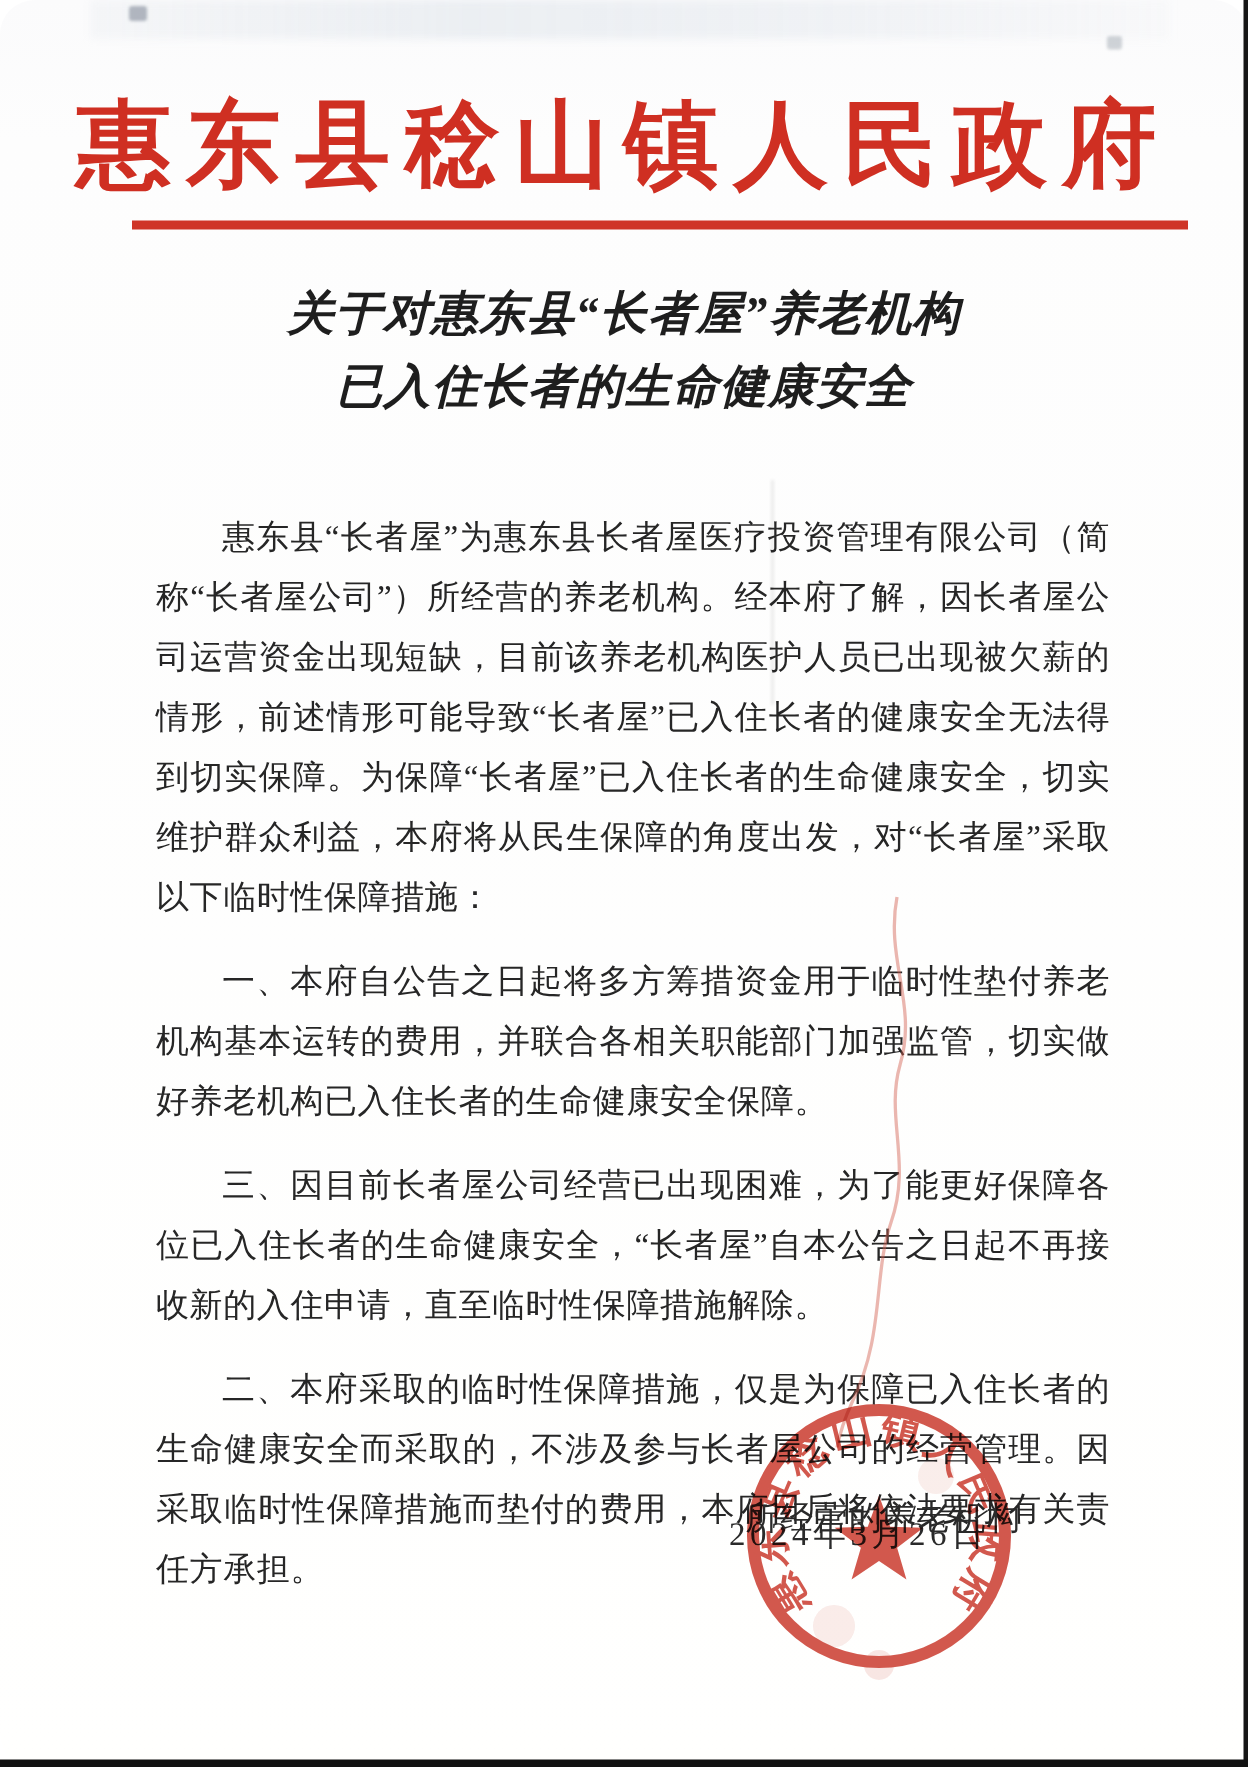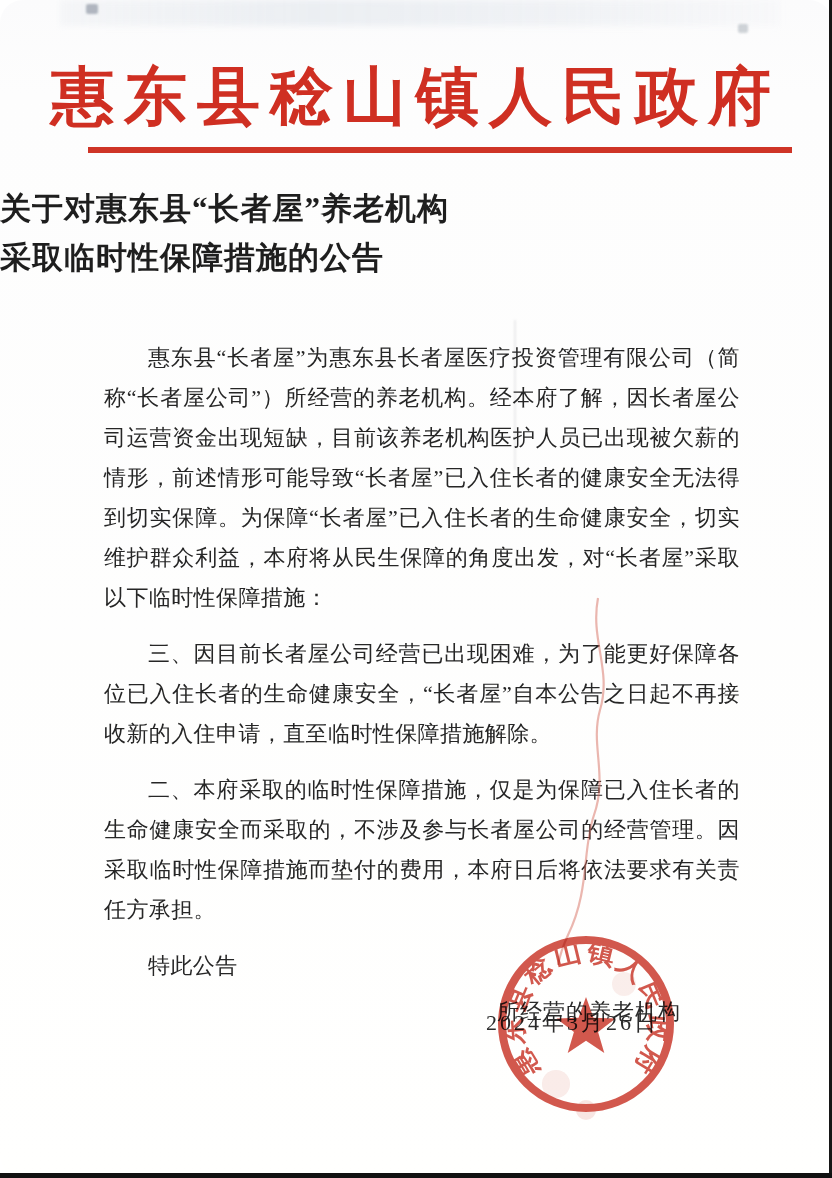--- a/index.html
+++ b/index.html
@@ -48,23 +48,25 @@
     font-size: 63px; font-weight: bold;
     letter-spacing: 10px;
     line-height: 82px;
     white-space: nowrap;
   }
   .red-rule {
     position: absolute; top: 147px; left: 88px; width: 704px; height: 6px;
   }
   .doc-title {
     position: absolute; top: 184px; left: 0; width: 100%;
+    text-align: center;
     font-size: 31px; font-weight: bold; color: #1e1e1e;
     line-height: 49px;
     letter-spacing: 1px;
+    font-style: italic;
   }
   .doc-body {
     position: absolute; top: 322px; left: 88px; width: 668px;
     font-size: 22px; color: #262626;
     line-height: 40px;
     letter-spacing: 0.4px;
     text-align: justify;
   }
   .doc-body p { margin: 16px; text-indent: 2em; }
   .closing { text-indent: 2em; }
@@ -98,28 +100,28 @@
   <div class="speck-a"></div>
   <div class="speck-b"></div>
   <div class="crease"></div>
 
   <div class="letterhead" style="color:#cf2f22;">惠东县稔山镇人民政府</div>
 
   <div class="red-rule" style="background:#cf3527;"></div>
 
   <div class="doc-title">
     <div>关于对惠东县“长者屋”养老机构</div>
-    <div>采取临时性保障措施的公告</div>
+    <div>已入住长者的生命健康安全</div>
   </div>
 
   <div class="doc-body">
     <p>惠东县“长者屋”为惠东县长者屋医疗投资管理有限公司（简称“长者屋公司”）所经营的养老机构。经本府了解，因长者屋公司运营资金出现短缺，目前该养老机构医护人员已出现被欠薪的情形，前述情形可能导致“长者屋”已入住长者的健康安全无法得到切实保障。为保障“长者屋”已入住长者的生命健康安全，切实维护群众利益，本府将从民生保障的角度出发，对“长者屋”采取以下临时性保障措施：</p>
+    <p>一、本府自公告之日起将多方筹措资金用于临时性垫付养老机构基本运转的费用，并联合各相关职能部门加强监管，切实做好养老机构已入住长者的生命健康安全保障。</p>
     <p>三、因目前长者屋公司经营已出现困难，为了能更好保障各位已入住长者的生命健康安全，“长者屋”自本公告之日起不再接收新的入住申请，直至临时性保障措施解除。</p>
     <p>二、本府采取的临时性保障措施，仅是为保障已入住长者的生命健康安全而采取的，不涉及参与长者屋公司的经营管理。因采取临时性保障措施而垫付的费用，本府日后将依法要求有关责任方承担。</p>
-    <p class="closing">特此公告</p>
   </div>
 
   <div class="signature">所经营的养老机构</div>
 
   <div class="doc-date">2024年3月26日</div>
 
   <div class="squiggle-wrap">
     <svg width="120" height="380" viewBox="0 0 120 380">
       <path d="M 78 8 C 70 50, 92 80, 80 120 C 70 155, 88 185, 74 225 C 62 260, 70 300, 48 345 C 42 358, 40 365, 38 375" fill="none" stroke="#d2604f" stroke-width="2.2" opacity="0.45"></path>
     </svg>

